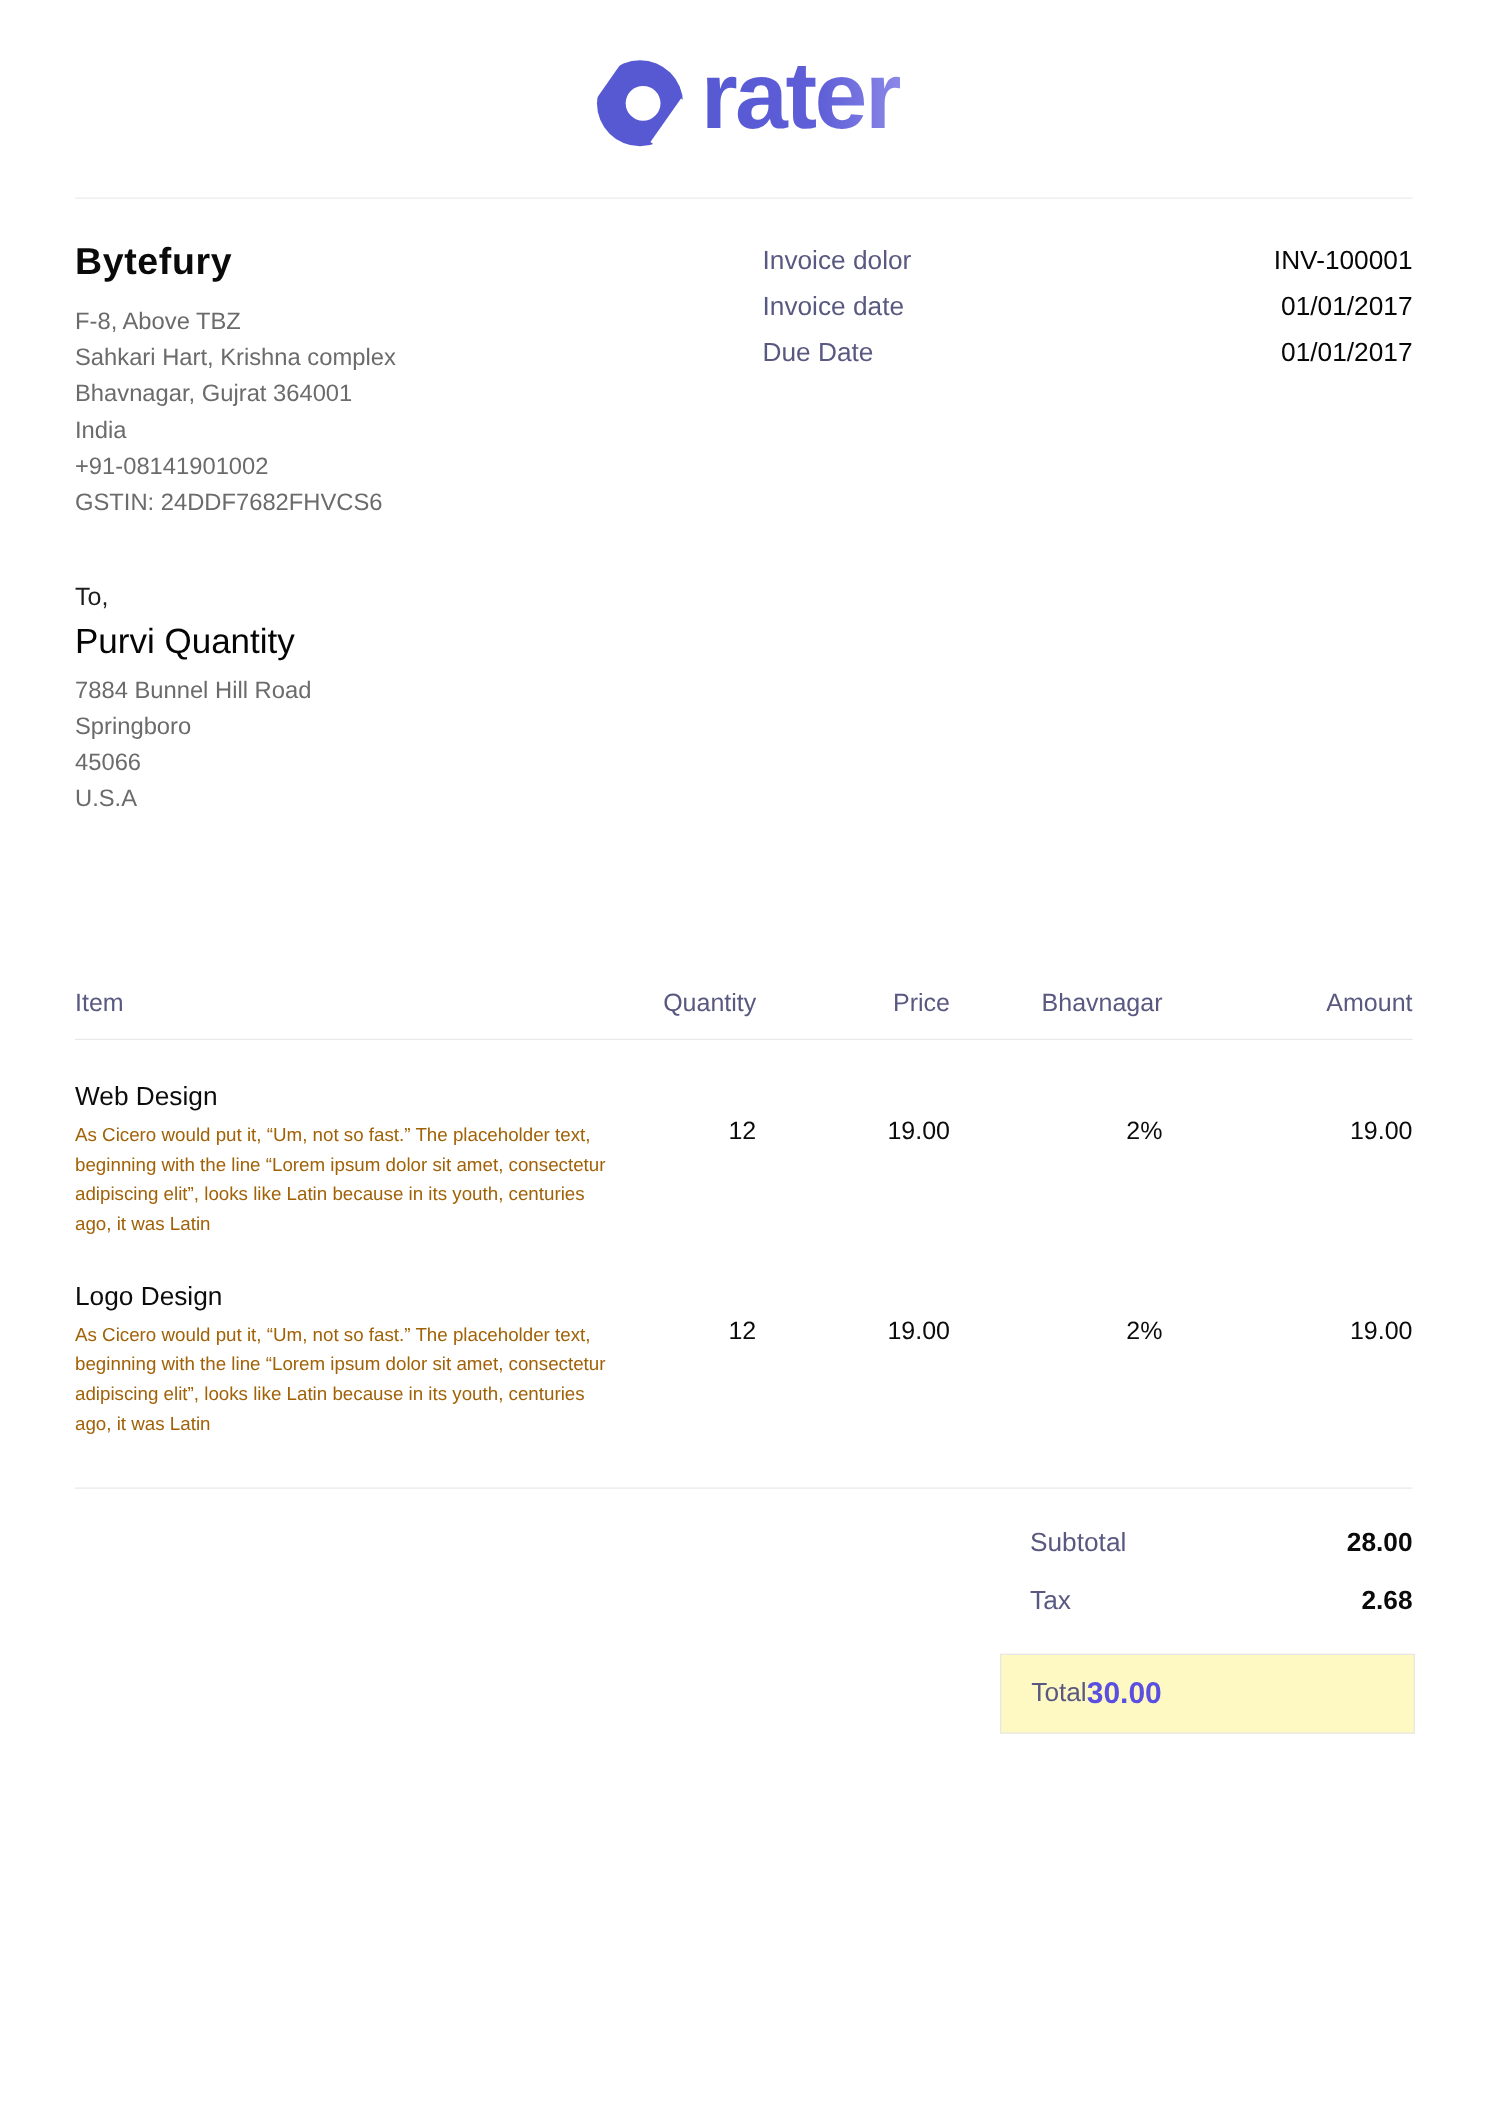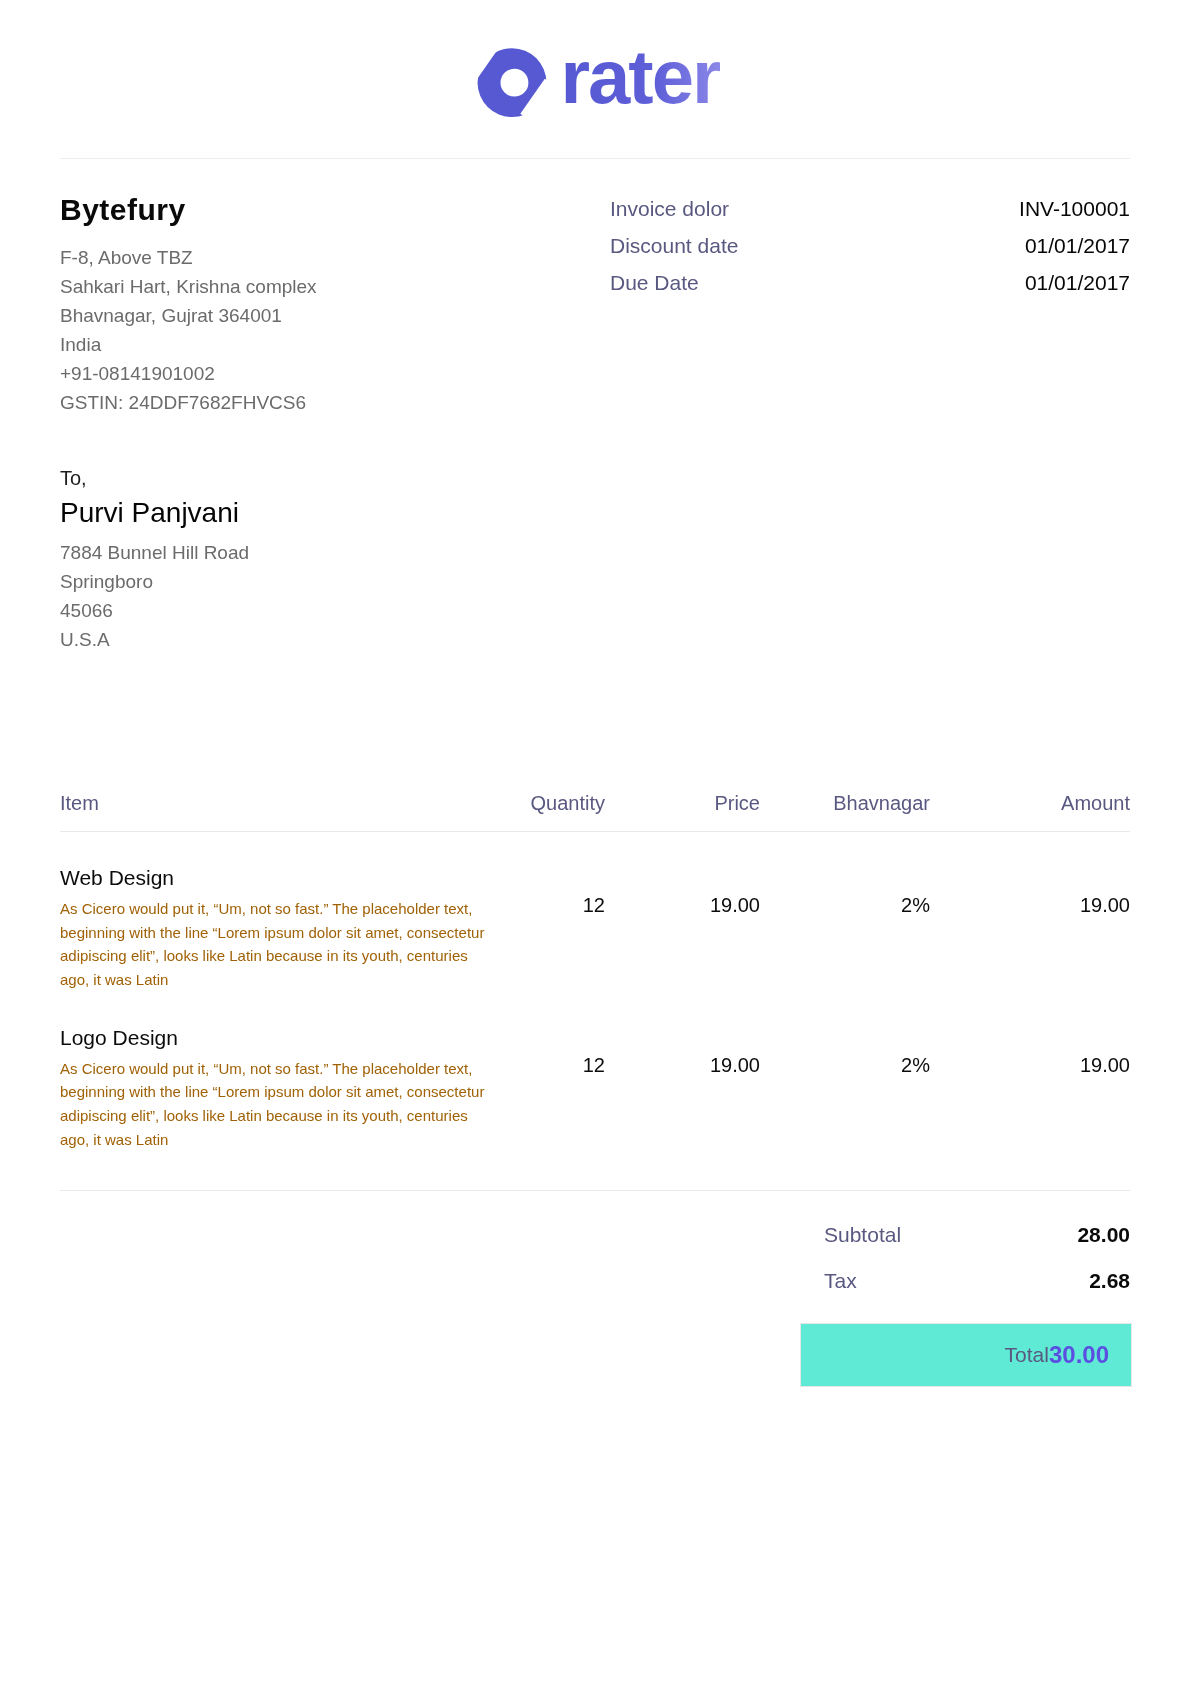--- a/index.html
+++ b/index.html
@@ -43,22 +43,22 @@
   .item-desc { font-size:15px; color:#a16207; line-height:1.58; max-width:445px; margin-top:7px; }
   .cell.num { font-size:20px; color:#0c0c0d; padding-top:62px; }
   .items-bottom-rule { border-top:1px solid #e9e9e9; margin:38px 60px 0 60px; }
   
   .totals-wrap { display:flex; justify-content:flex-end; padding:0 58px; }
   .totals { width:332px; margin-top:32px; }
   .tot-row { display:flex; justify-content:space-between; align-items:center; padding:0 2px 0 24px; margin-bottom:22px; }
   .tot-label { font-size:21px; color:#595880; }
   .tot-value { font-size:21px; font-weight:700; color:#0b0b0c;margin-left:24px; }
   .total-box {
-    border:1px solid #e6e6e6; background:#5eead4; height:64px; margin-top:30px;
-    display:flex; justify-content:flex-end; align-items:center; padding:0 22px 0 24px;
+    border:1px solid #e6e6e6; background:#fef9c3; height:64px; margin-top:30px;
+    display:flex; justify-content:flex-start; align-items:center; padding:0 22px 0 24px;
   }
   .total-box .tot-label { font-size:21px; }
   .grand-total { font-size:24px; font-weight:700; }
 </style>
 </head>
 <body>
 
 <div class="page">
 
   <div class="logo-wrap">
@@ -89,33 +89,33 @@
       <div class="addr-line">+91-08141901002</div>
       <div class="addr-line">GSTIN: 24DDF7682FHVCS6</div>
     </div>
 
     <div class="meta">
       <div class="meta-row">
         <span class="meta-label">Invoice dolor</span>
         <span class="meta-value">INV-100001</span>
       </div>
       <div class="meta-row">
-        <span class="meta-label">Discount date</span>
+        <span class="meta-label">Invoice date</span>
         <span class="meta-value">01/01/2017</span>
       </div>
       <div class="meta-row">
         <span class="meta-label">Due Date</span>
         <span class="meta-value">01/01/2017</span>
       </div>
     </div>
   </div>
 
   <div class="bill-to">
     <div class="bill-prefix">To,</div>
-    <div class="bill-name">Purvi Panjvani</div>
+    <div class="bill-name">Purvi Quantity</div>
     <div class="addr-line">7884 Bunnel Hill Road</div>
     <div class="addr-line">Springboro</div>
     <div class="addr-line">45066</div>
     <div class="addr-line">U.S.A</div>
   </div>
 
   <div class="items">
     <div class="tgrid">
       <div class="th">Item</div>
       <div class="th num">Quantity</div>

